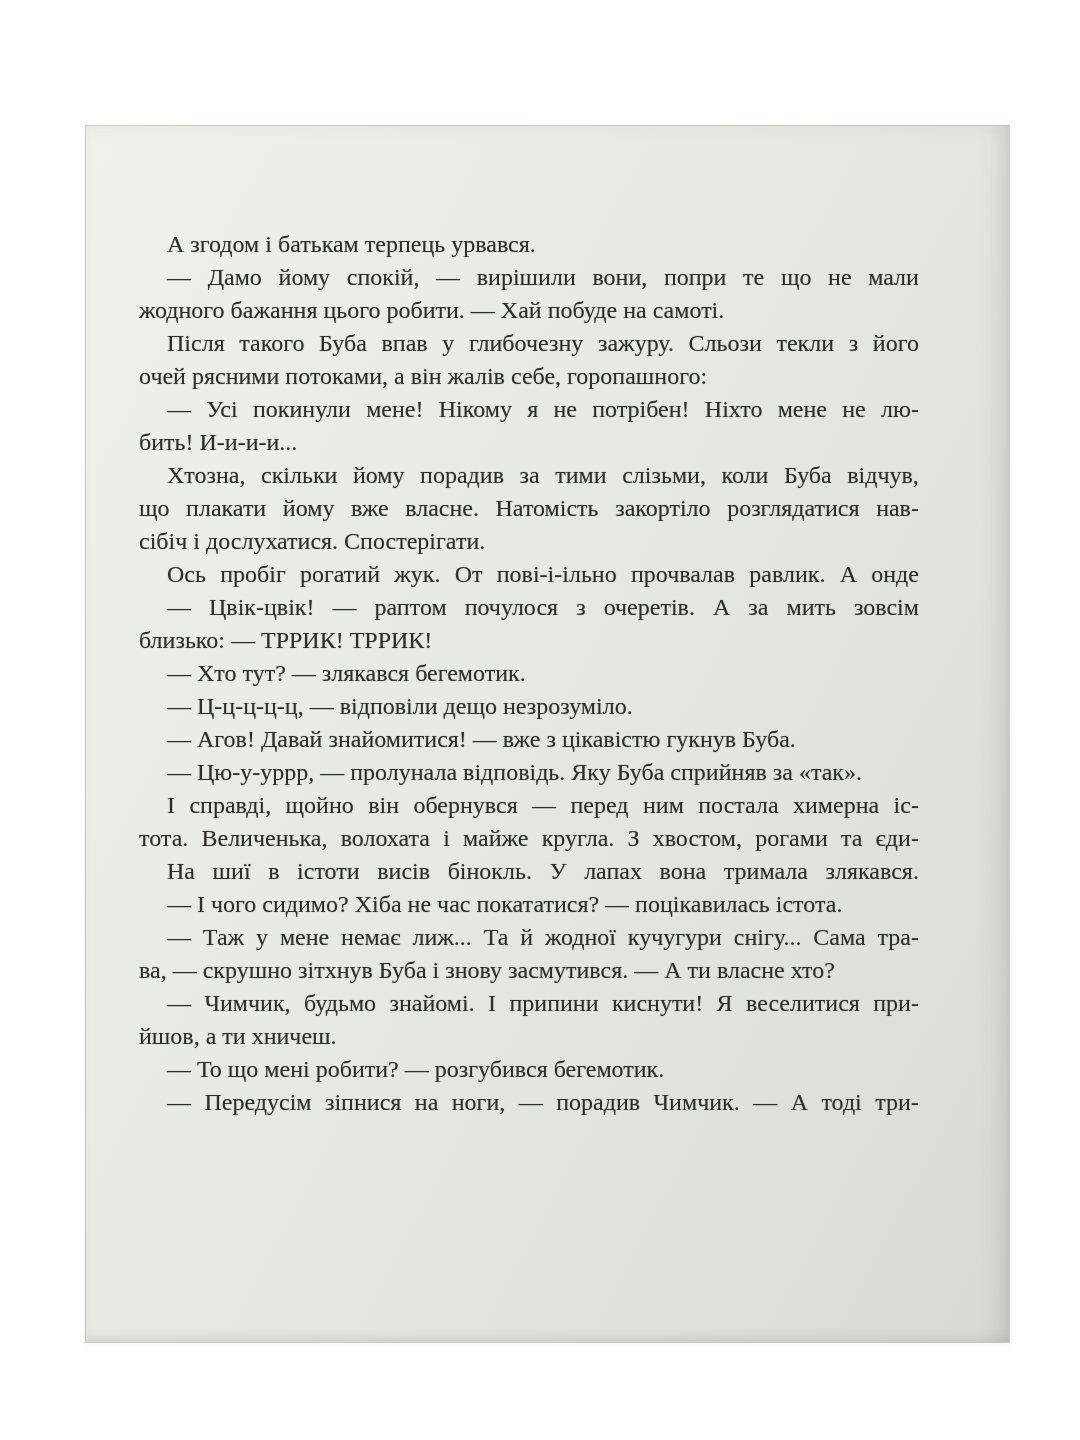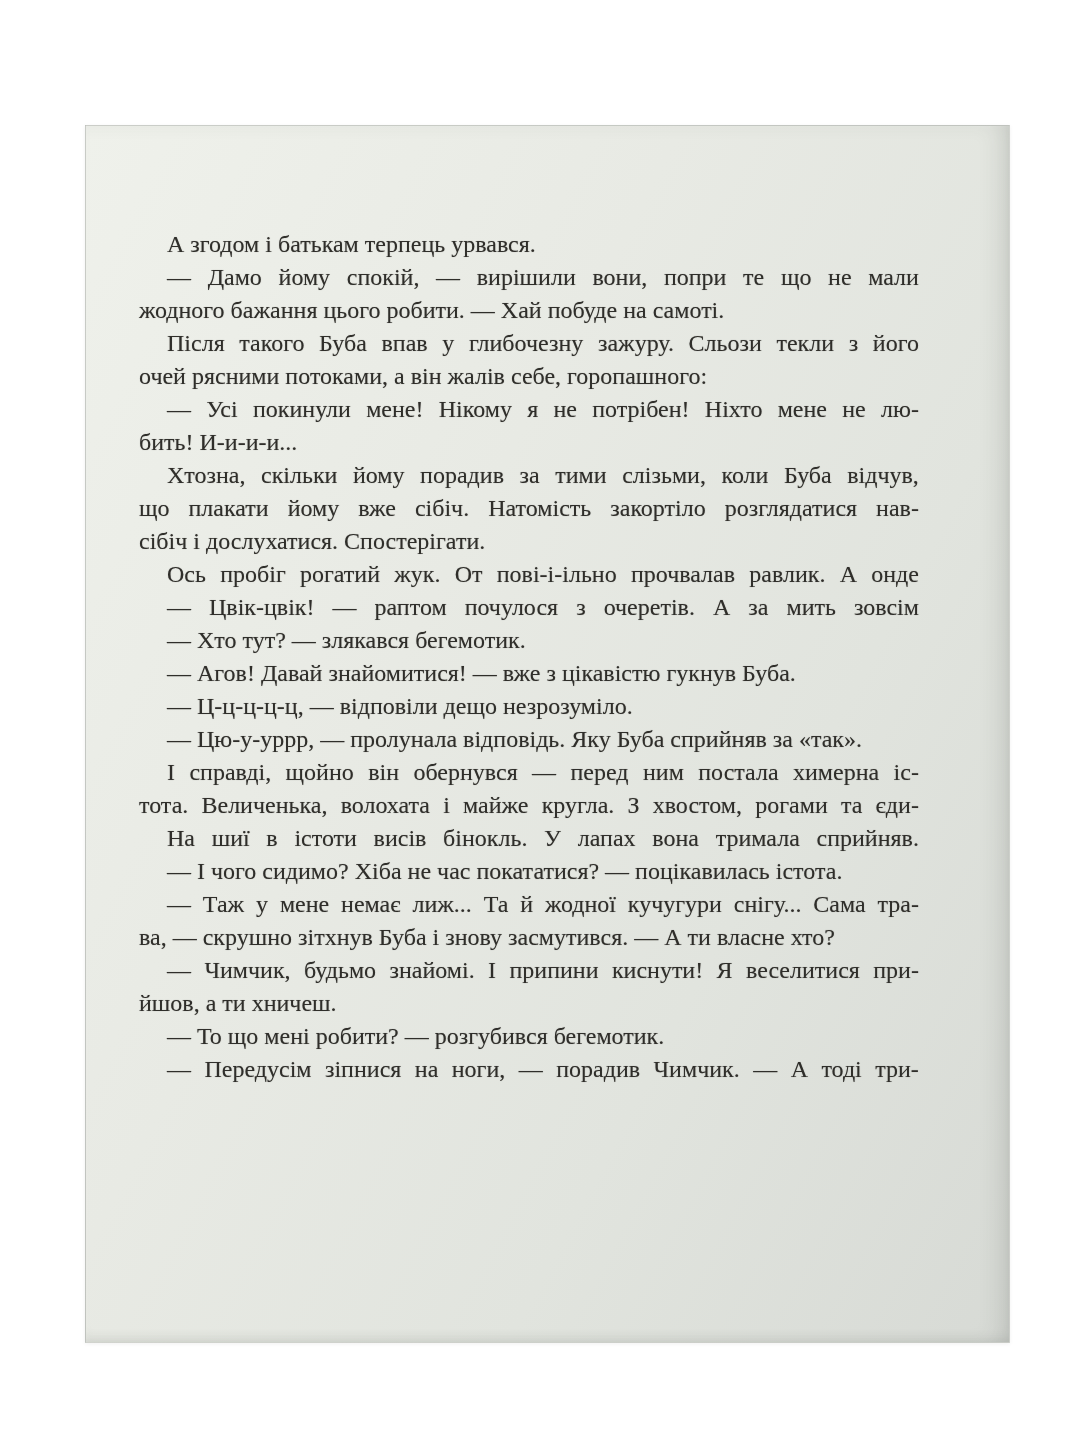--- a/index.html
+++ b/index.html
@@ -132,21 +132,21 @@
             <span>слізьми,</span>
             <span>коли</span>
             <span>Буба</span>
             <span>відчув,</span>
           </div>
           <div class="line justify">
             <span>що</span>
             <span>плакати</span>
             <span>йому</span>
             <span>вже</span>
-            <span>сібіч.</span>
+            <span>власне.</span>
             <span>Натомість</span>
             <span>закортіло</span>
             <span>розглядатися</span>
             <span>нав-</span>
           </div>
           <div class="line lastline">сібіч і дослухатися. Спостерігати.</div>
         </div>
         <div class="paragraph">
           <div class="line indent justify">
             <span>Ось</span>
@@ -168,29 +168,30 @@
             <span>—</span>
             <span>раптом</span>
             <span>почулося</span>
             <span>з</span>
             <span>очеретів.</span>
             <span>А</span>
             <span>за</span>
             <span>мить</span>
             <span>зовсім</span>
           </div>
+          <div class="line lastline">близько: — ТРРИК! ТРРИК!</div>
         </div>
         <div class="paragraph">
           <div class="line indent lastline">— Хто тут? — злякався бегемотик.</div>
         </div>
         <div class="paragraph">
+          <div class="line indent lastline">— Ц-ц-ц-ц-ц, — відповіли дещо незрозуміло.</div>
+        </div>
+        <div class="paragraph">
           <div class="line indent lastline">— Агов! Давай знайомитися! — вже з цікавістю гукнув Буба.</div>
-        </div>
-        <div class="paragraph">
-          <div class="line indent lastline">— Ц-ц-ц-ц-ц, — відповіли дещо незрозуміло.</div>
         </div>
         <div class="paragraph">
           <div class="line indent lastline">— Цю-у-уррр, — пролунала відповідь. Яку Буба сприйняв за «так».</div>
         </div>
         <div class="paragraph">
           <div class="line indent justify">
             <span>І</span>
             <span>справді,</span>
             <span>щойно</span>
             <span>він</span>
@@ -221,21 +222,21 @@
             <span>На</span>
             <span>шиї</span>
             <span>в</span>
             <span>істоти</span>
             <span>висів</span>
             <span>бінокль.</span>
             <span>У</span>
             <span>лапах</span>
             <span>вона</span>
             <span>тримала</span>
-            <span>сприйняв.</span>
+            <span>злякався.</span>
           </div>
         </div>
         <div class="paragraph">
           <div class="line indent lastline">— І чого сидимо? Хіба не час покататися? — поцікавилась істота.</div>
         </div>
         <div class="paragraph">
           <div class="line indent justify">
             <span>—</span>
             <span>Таж</span>
             <span>у</span>

